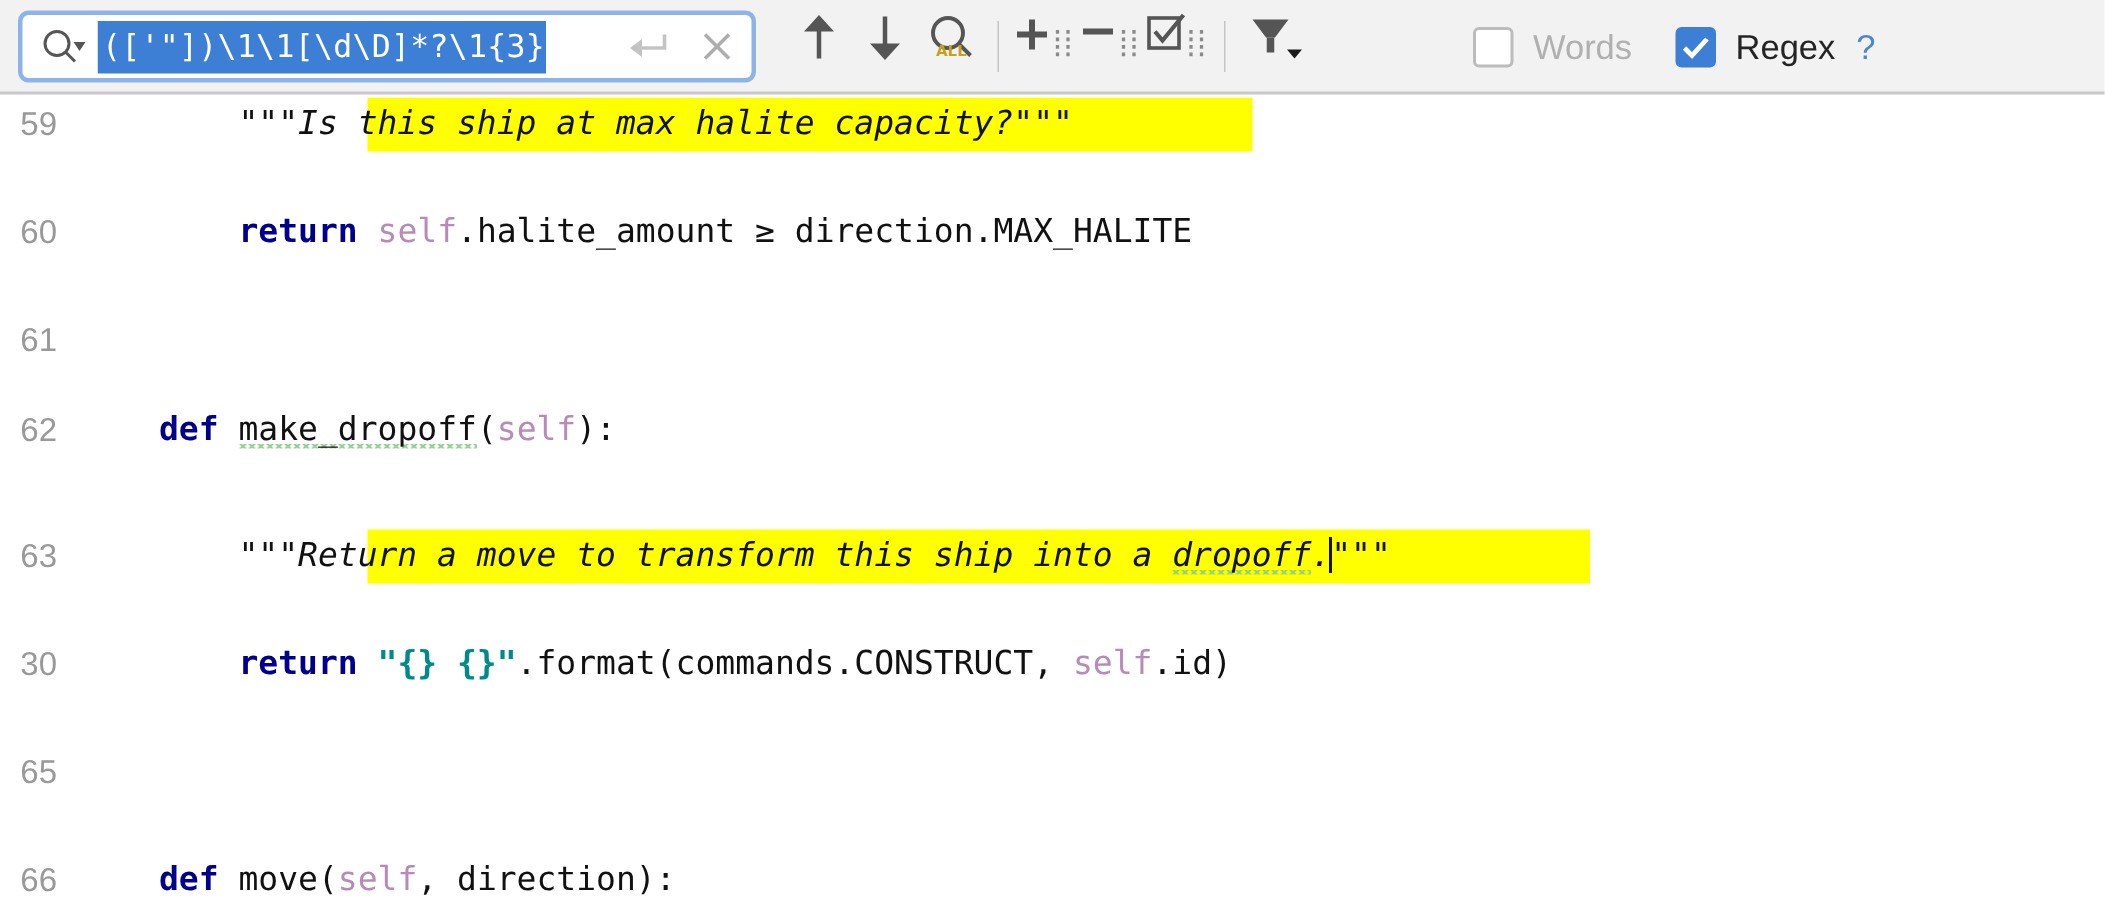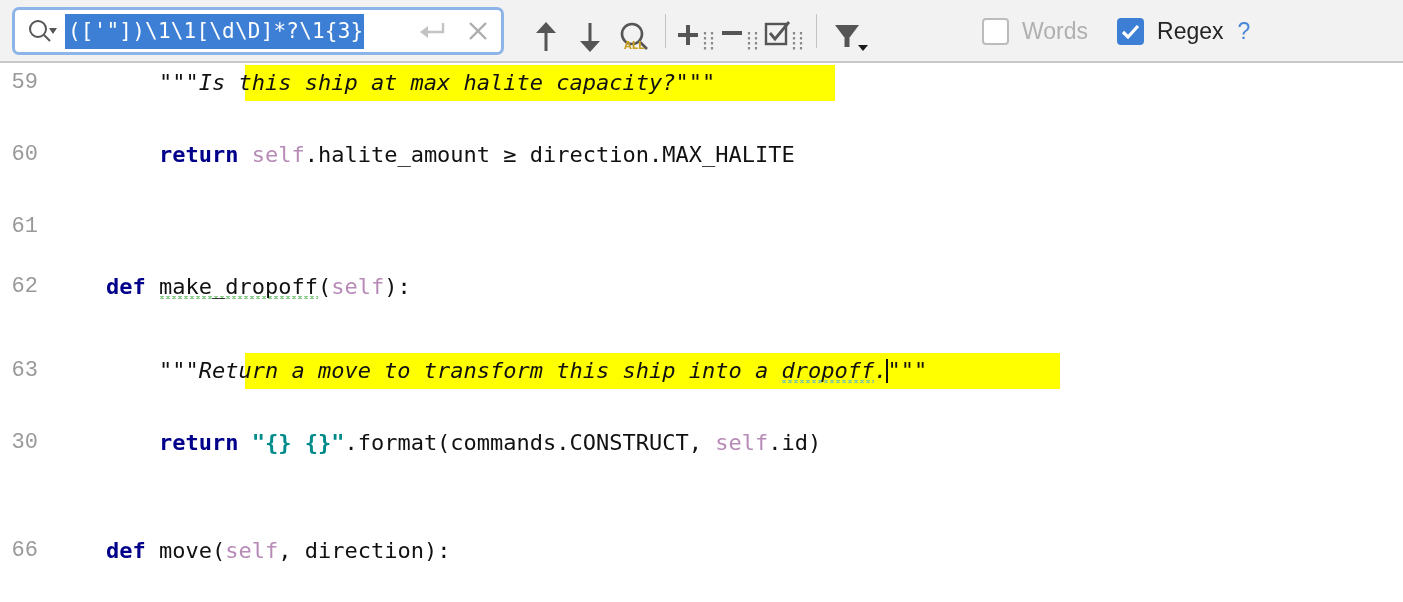--- a/index.html
+++ b/index.html
@@ -58,21 +58,21 @@
   }
   .sf-btn {
     width: 46px; height: 44px;
     display: flex; align-items: center; justify-content: center;
     cursor: pointer;
   }
 
   
   .tb-btn {
     width: 44px; height: 46px;
-    display: flex; align-items: flex-end; justify-content: center;
+    display: flex; align-items: flex-start; justify-content: center;
     cursor: pointer;
     position: relative;
   }
   .tb-sep {
     width: 1px; height: 34px;
     background: #c4c4c4;
     margin: 0 9px;
   }
 
   
@@ -121,21 +121,21 @@
     position: relative;
     height: 36px;
     line-height: 36px;
     white-space: pre;
   }
   .ln {
     position: absolute;
     left: 0; top: 0;
     width: 38px;
     text-align: right;
-    font-family: Liberation Mono, monospace;
+    font-family: Liberation Sans, sans-serif;
     font-size: 22px;
     color: #999999;
   }
   .code {
     position: absolute;
     left: 0; top: 0;
     font-family: "DejaVu Sans Mono", monospace;
     font-size: 22px;
     color: #111111;
     white-space: pre;
@@ -315,19 +315,23 @@
     <span class="ln">63</span>
     <span class="hl-band" style="left:245px;width:815px;"></span>
     <span class="code" style="left:0"><span class="t-pln">            </span><span class="t-doc">"""Return a move to transform this ship into a </span><span class="t-doc t-spell">dropoff</span><span class="t-doc">.<span class="caret"></span>""</span><span class="t-doc">"</span></span>
   </div>
 
   <div class="code-line" style="top:180px">
     <span class="ln">30</span>
     <span class="code" style="left:0"><span class="t-pln">            </span><span class="t-kw">return</span><span class="t-pln"> </span><span class="t-str">"{} {}"</span><span class="t-pln">.format(commands.CONSTRUCT, </span><span class="t-self">self</span><span class="t-pln">.id)</span></span>
   </div>
 
+  <div class="code-line" style="top:216px">
+    <span class="ln">65</span>
+    <span class="code" style="left:0"></span>
+  </div>
 
   <div class="code-line" style="top:252px">
     <span class="ln">66</span>
     <span class="code" style="left:0"><span class="t-pln">        </span><span class="t-kw">def</span><span class="t-pln"> move(</span><span class="t-self">self</span><span class="t-pln">, direction):</span></span>
   </div>
 
 </div>
 
 </body></html>

